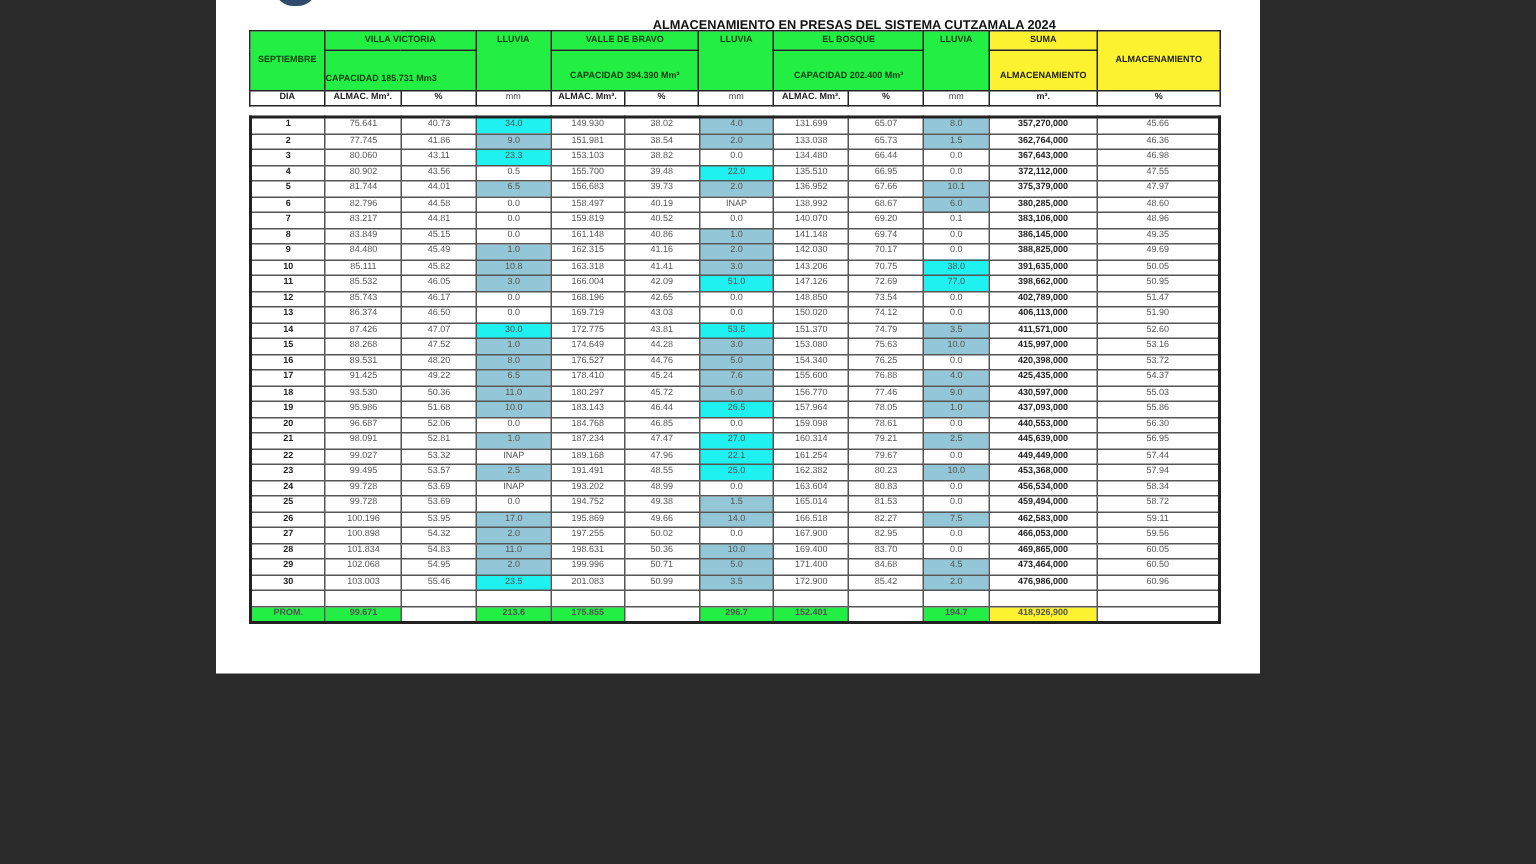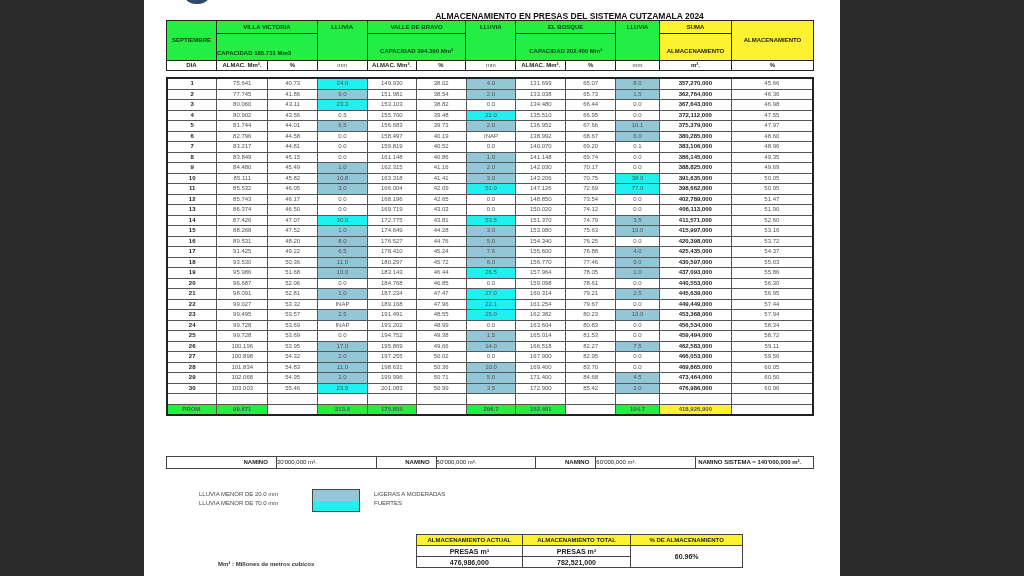--- a/index.html
+++ b/index.html
@@ -1,17 +1,17 @@
 <!DOCTYPE html>
 <html><head>
 <meta charset="utf-8">
 <style>
   html, body { margin: 0; padding: 0; }
   body { width: 1024px; height: 576px; background: #2a2a2a; overflow: hidden; position: relative; font-family: "Liberation Sans", sans-serif; }
-  .page { position: absolute; left: 144px; top: 0; width: 696px; height: 576px; background: #ffffff; overflow: hidden; }
+  .page { position: absolute; left: 144px; top: 0; width: 696px; height: 449px; background: #ffffff; overflow: hidden; }
   .logo { position: absolute; left: 38px; top: -10px; width: 30px; height: 14px; border-radius: 0 0 15px 15px; background: #2f4a6b; }
   .title { position: absolute; left: 0; width: 100%; top: 11px; text-align: center; font-size: 8.5px; font-weight: bold; color: #111; padding-left: 155px; box-sizing: border-box; }
   table { border-collapse: collapse; position: absolute; font-size: 6px; color: #444; }
   td { border: 1px solid #555; text-align: center; padding: 0; height: 9.5px; line-height: 9px; }
   .hdr td { border: 1.5px solid #222; }
   .green { background: #22ee44; color: #0b3d10; font-weight: bold; }
   .yellow { background: #fdf22f; color: #222; font-weight: bold; }
   .hdrtbl { left: 22px; top: 20px; width: 648px; }
   .hdrtbl td { font-size: 6px; }
   .datatbl { left: 22px; top: 77px; width: 648px; border: 2px solid #222; }

